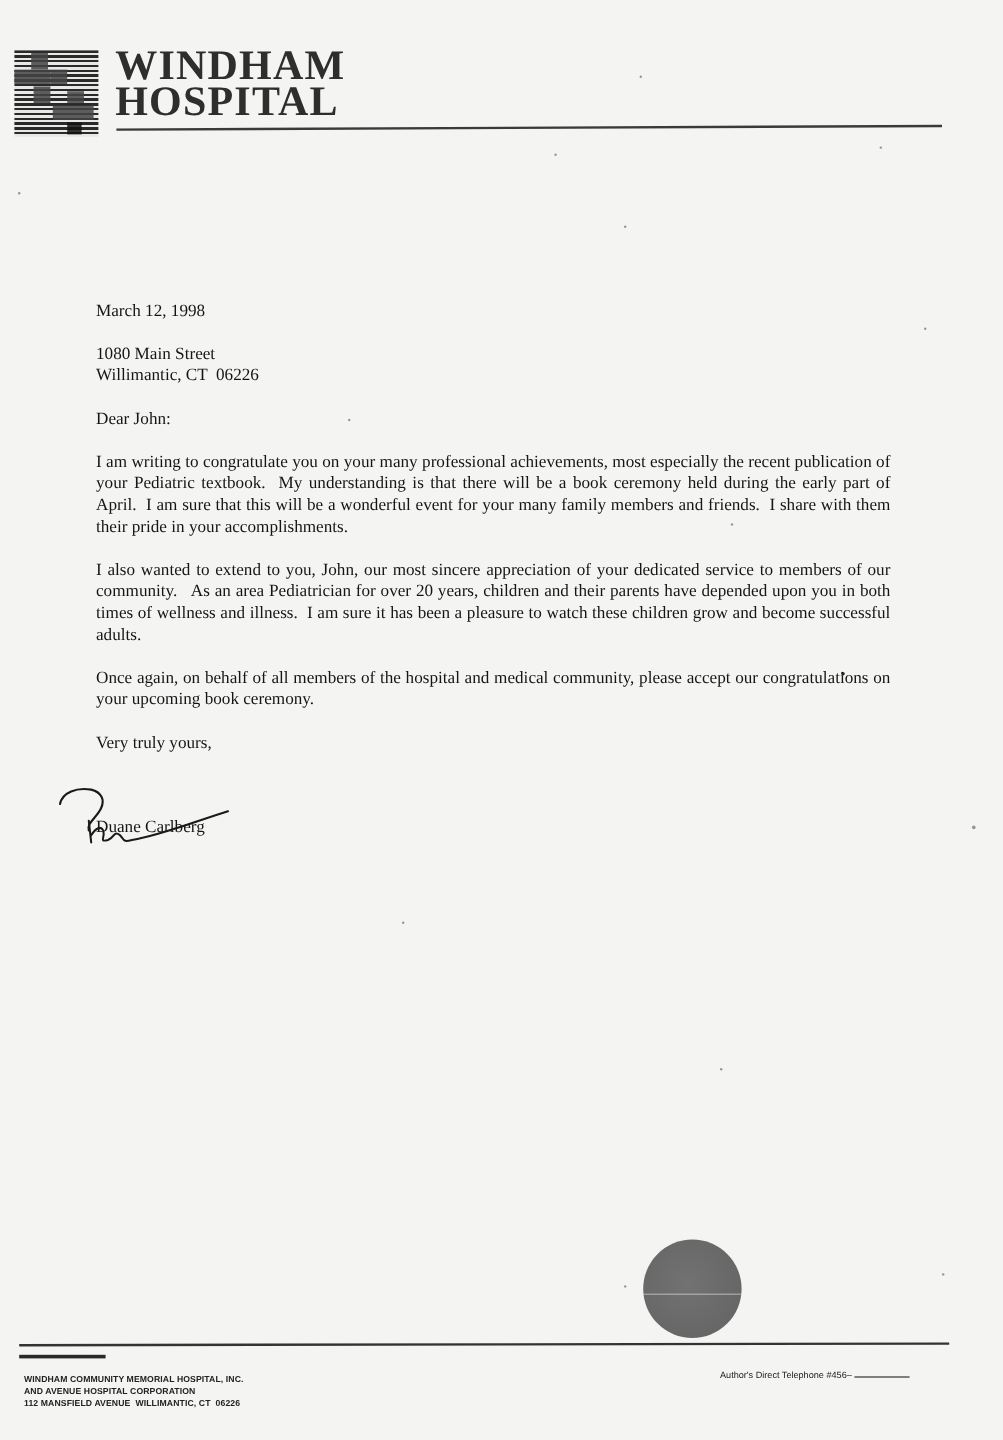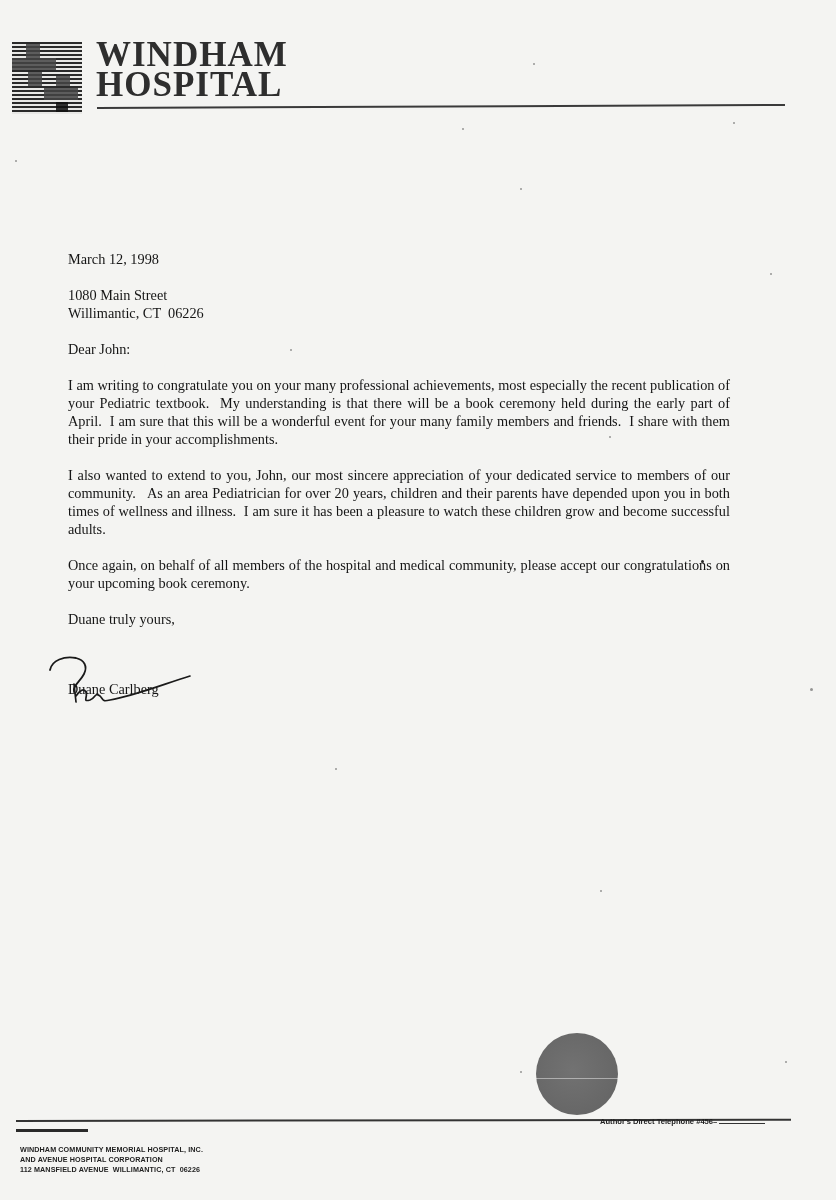--- a/index.html
+++ b/index.html
@@ -23,21 +23,21 @@
     font-weight: bold; font-size: 35px; line-height: 30px;
     color: #2e2e2e; letter-spacing: 1px;
   }
   .header-rule {
     left: 97px; top: 107px; width: 688px; height: 2px; background: #3a3a3a;
     transform: rotate(-0.25deg); transform-origin: left center;
   }
 
   
   .letter {
-    left: 68px; top: 250px; width: 662px;
+    left: 80px; top: 250px; width: 662px;
     font-size: 14.3px; line-height: 18px; color: #151515;
   }
   .letter p { margin: 0; }
   .date { margin-bottom: 18px !important; }
   .addr { margin-bottom: 18px !important; }
   .addr div { white-space: nowrap; }
   .salutation { margin-bottom: 18px !important; }
   .para { text-align: justify; margin-bottom: 18px !important; }
   .closing1 { margin-bottom: 18px !important; }
   .closing2 { margin-bottom: 0 !important; }
@@ -63,23 +63,23 @@
   .footer-rule-thick {
     left: 16px; top: 1129px; width: 72px; height: 3px; background: #2a2a2a;
   }
   .footer-org {
     left: 20px; top: 1145px;
     font-family: "Liberation Sans", "DejaVu Sans", sans-serif;
     font-size: 7.2px; line-height: 10px; font-weight: bold; color: #222;
     letter-spacing: .1px;
   }
   .footer-phone {
-    left: 600px; top: 1117px;
+    left: 600px; top: 1141px;
     font-family: "Liberation Sans", "DejaVu Sans", sans-serif;
-    font-size: 7.6px; font-weight: bold; color: #222; white-space: nowrap;
+    font-size: 7.6px; font-weight: normal; color: #222; white-space: nowrap;
   }
   .phone-blank {
     display: inline-block; width: 46px; border-bottom: 1.2px solid #333;
     vertical-align: baseline; margin-left: 2px; height: 6px;
   }
 
   
   .speck { position: absolute; width: 2px; height: 2px; background: #555; border-radius: 50%; opacity: .6; }
 </style>
 </head>
@@ -103,21 +103,21 @@
 <div class="abs letter">
   <p class="date">March 12, 1998</p>
   <div class="addr">
     <div>1080 Main Street</div>
     <div style="white-space:pre;">Willimantic, CT  06226</div>
   </div>
   <p class="salutation">Dear John:</p>
   <p class="para" style="white-space:pre-wrap;">I am writing to congratulate you on your many professional achievements, most especially the recent publication of your Pediatric textbook.  My understanding is that there will be a book ceremony held during the early part of April.  I am sure that this will be a wonderful event for your many family members and friends.  I share with them their pride in your accomplishments.</p>
   <p class="para" style="white-space:pre-wrap;">I also wanted to extend to you, John, our most sincere appreciation of your dedicated service to members of our community.   As an area Pediatrician for over 20 years, children and their parents have depended upon you in both times of wellness and illness.  I am sure it has been a pleasure to watch these children grow and become successful adults.</p>
   <p class="para" style="white-space:pre-wrap;">Once again, on behalf of all members of the hospital and medical community, please accept our congratulations on your upcoming book ceremony.</p>
-  <p class="closing2">Duane truly yours,</p>
+  <p class="closing2">Very truly yours,</p>
   <div class="sig-space"></div>
   <p>Duane Carlberg</p>
 </div>
 
 <svg class="abs signature" viewBox="0 0 150 70">
   <path d="M6 18 C 8 8, 20 4, 32 6 C 40 8, 44 14, 40 22 C 36 30, 28 34, 30 40" fill="none" stroke="#1a1a1a" stroke-width="1.8" stroke-linecap="round"></path>
   <path d="M30 32 L 32 50 M 32 44 C 36 38, 40 36, 42 40 C 44 46, 38 50, 46 48 C 52 46, 50 40, 56 44 C 60 48, 58 50, 66 48 C 90 44, 120 32, 146 24" fill="none" stroke="#1a1a1a" stroke-width="1.7" stroke-linecap="round"></path>
 </svg>
 
 <div class="abs stamp"></div>

